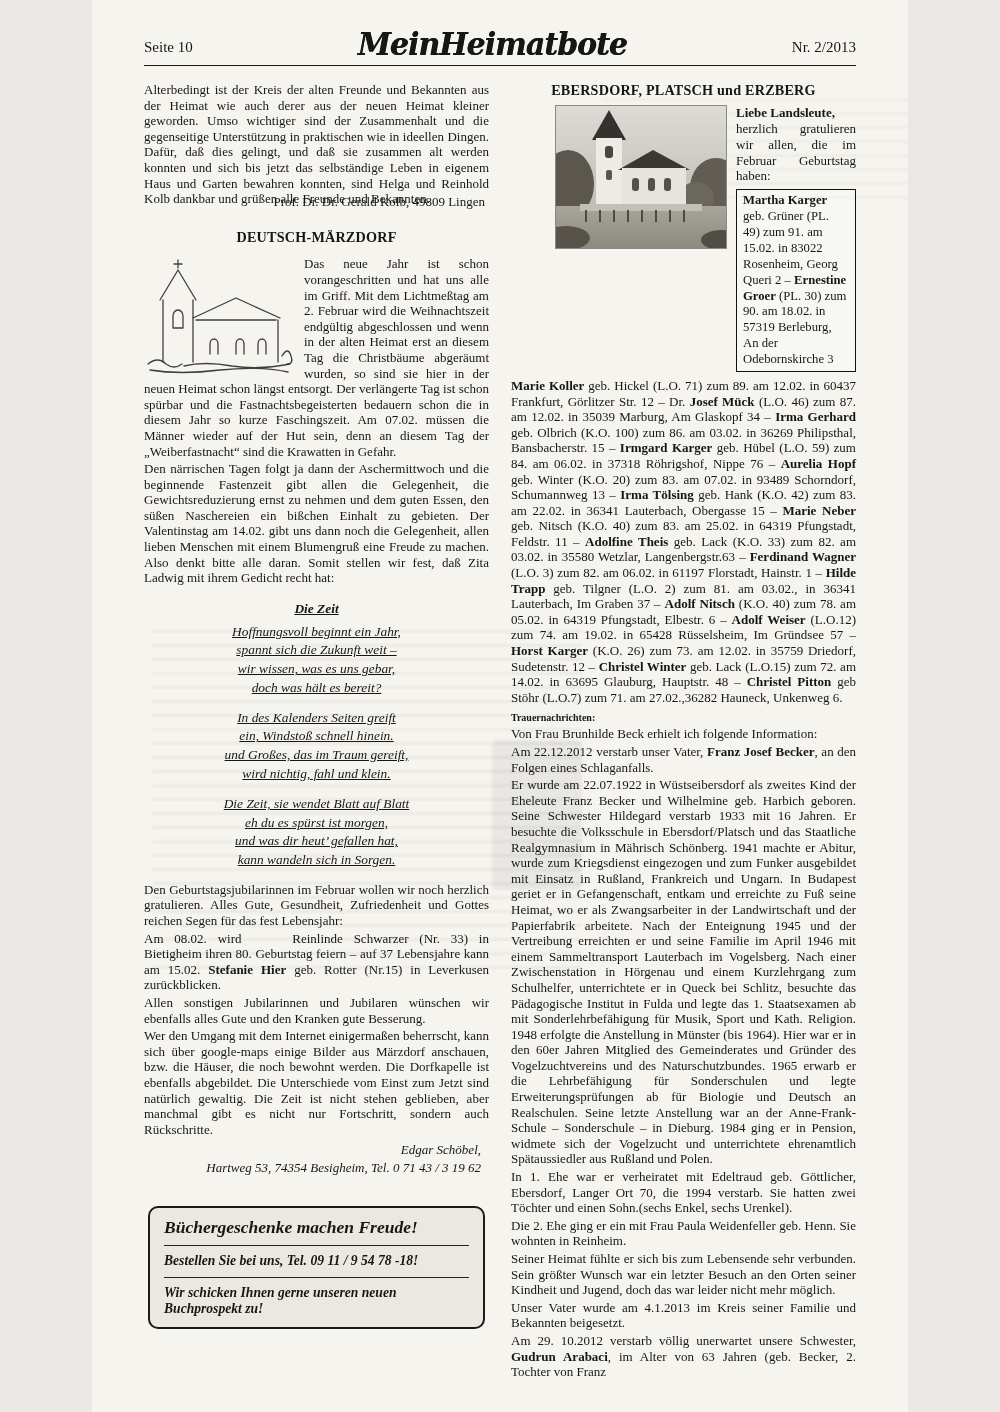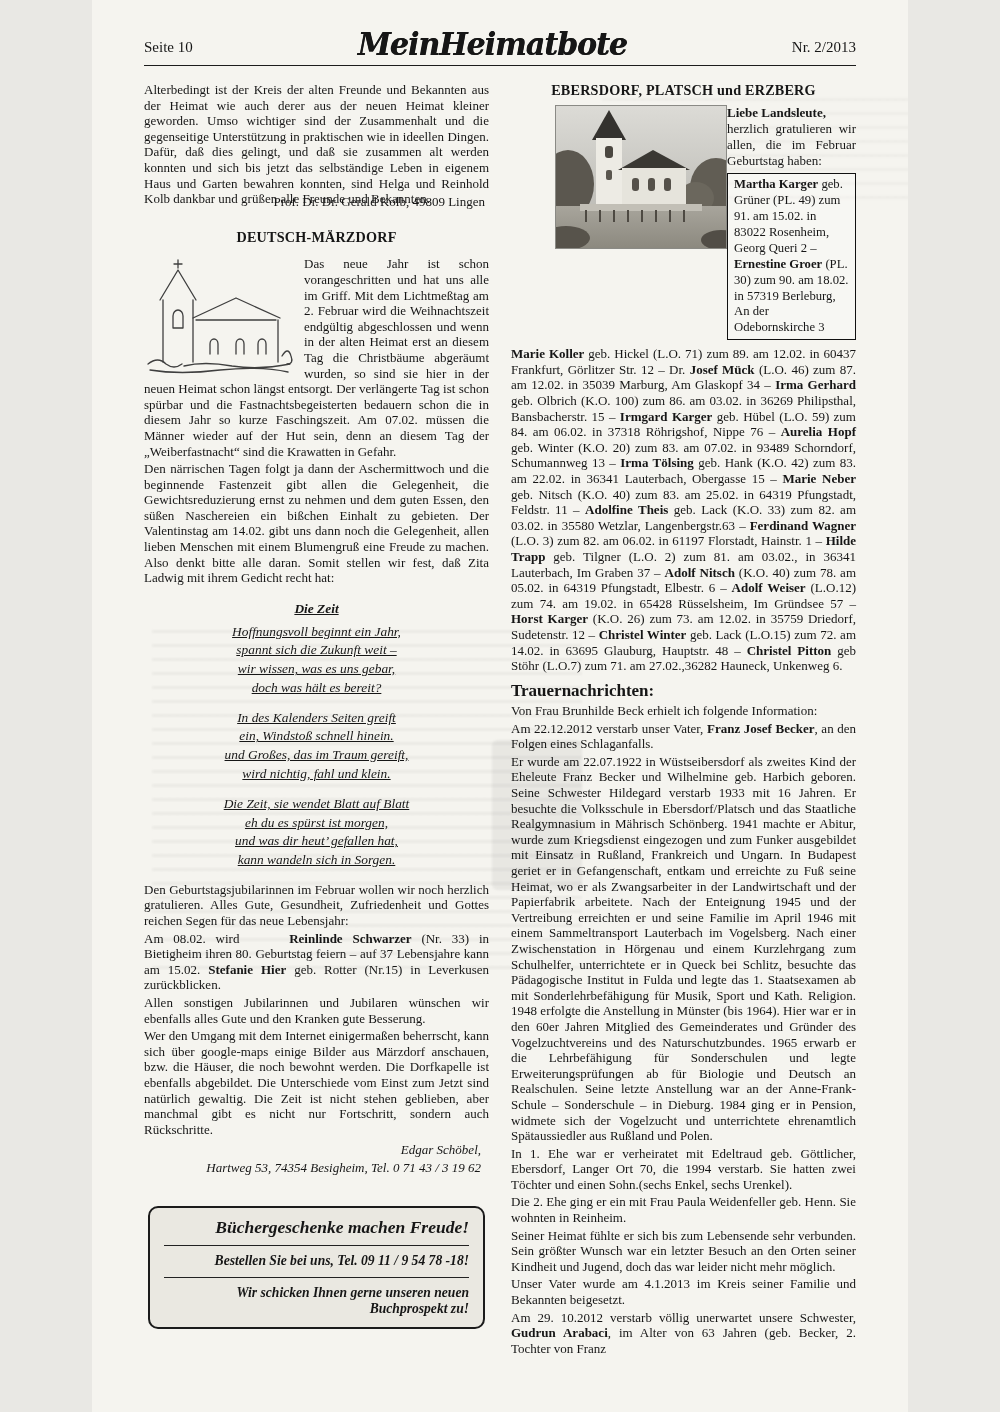--- a/index.html
+++ b/index.html
@@ -24,31 +24,31 @@
   h2{font-size:14.2px;font-weight:bold;text-align:center;margin:0;letter-spacing:0.2px;}
   .h-left{margin:20px 0 10px;}
   .h-right{margin:0 0 6px;}
   .sig-line{text-align:right;margin:-15px 4px 6px 0;}
   .sketch{float:left;margin:2px 10px 2px 0;}
   .poem{clear:both;text-align:center;font-style:italic;font-size:13.4px;line-height:1.4;margin:14px 0 12px;text-decoration:underline;}
   .poem-title{font-weight:bold;margin-bottom:4px;}
   .stanza{white-space:pre-line;margin-bottom:11px;}
   .sig-block{font-style:italic;text-align:right;white-space:pre-line;margin:4px 8px 0 0;line-height:1.35;}
   .books-box{margin:30px 4px 0;border:2.2px solid #1b1b1b;border-radius:10px;background:#eae8e1;
-             text-align:right;padding:9px 14px 10px;font-style:italic;font-weight:bold;}
+             text-align:left;padding:9px 14px 10px;font-style:italic;font-weight:bold;}
   .bb-title{font-size:17.5px;}
   .bb-rule{border-top:1.4px solid #222;margin:7px 0;}
   .bb-line{font-size:13.6px;}
-  .photo-row{display:flex;margin:2px 0 6px;padding-left:44px;}
+  .photo-row{display:flex;gap:9px;margin:2px 0 6px;padding-left:44px;}
   .photo{flex:none;border:1px solid #8a8a85;}
   .photo-side{flex:1;font-size:13px;line-height:1.22;}
   .bold{font-weight:bold;}
   .karger-box{border:1.6px solid #111;padding:3px 6px;margin-top:5px;font-size:12.7px;
               line-height:1.25;text-align:left;background:rgba(255,255,255,0.25);}
-  .trauer-head{font-size:17px;margin:7px 0 2px;}
+  .trauer-head{font-size:10px;margin:7px 0 2px;}
   .greeting-text{text-align:justify;}
 </style>
 </head>
 <body>
 
 <div class="page">
   <div class="bleed bleed1"></div>
   <div class="bleed bleed2"></div>
   <div class="bleed bleed3"></div>
 
@@ -98,22 +98,22 @@
           <div class="stanza">In des Kalenders Seiten greift
 ein, Windstoß schnell hinein.
 und Großes, das im Traum gereift,
 wird nichtig, fahl und klein.</div>
           <div class="stanza">Die Zeit, sie wendet Blatt auf Blatt
 eh du es spürst ist morgen,
 und was dir heut’ gefallen hat,
 kann wandeln sich in Sorgen.</div>
         </div>
 
-        <p class="just">Den Geburtstagsjubilarinnen im Februar wollen wir noch herzlich gratulieren. Alles Gute, Gesundheit, Zufriedenheit und Gottes reichen Segen für das neue Lebensjahr:</p>
-        <p class="just"><span>Am 08.02. wird </span><span style="font-weight: bold; padding-left: 40px;">Reinlinde Schwarzer</span><span> (Nr. 33) in Bietigheim ihren 80. Geburtstag feiern – auf 37 Lebensjahre kann am 15.02. </span><span style="font-weight: bold;">Stefanie Hier</span><span> geb. Rotter (Nr.15) in Leverkusen zurückblicken.</span></p>
+        <p class="just">Den Geburtstagsjubilarinnen im Februar wollen wir noch herzlich gratulieren. Alles Gute, Gesundheit, Zufriedenheit und Gottes reichen Segen für das fest Lebensjahr:</p>
+        <p class="just"><span>Am 08.02. wird </span><span style="font-weight: normal; padding-left: 40px;">Reinlinde Schwarzer</span><span> (Nr. 33) in Bietigheim ihren 80. Geburtstag feiern – auf 37 Lebensjahre kann am 15.02. </span><span style="font-weight: bold;">Stefanie Hier</span><span> geb. Rotter (Nr.15) in Leverkusen zurückblicken.</span></p>
         <p class="just">Allen sonstigen Jubilarinnen und Jubilaren wünschen wir ebenfalls alles Gute und den Kranken gute Besserung.</p>
         <p class="just">Wer den Umgang mit dem Internet einigermaßen beherrscht, kann sich über google-maps einige Bilder aus Märzdorf anschauen, bzw. die Häuser, die noch bewohnt werden. Die Dorfkapelle ist ebenfalls abgebildet. Die Unterschiede vom Einst zum Jetzt sind natürlich gewaltig. Die Zeit ist nicht stehen geblieben, aber manchmal gibt es nicht nur Fortschritt, sondern auch Rückschritte.</p>
 
         <div class="sig-block">Edgar Schöbel,
 Hartweg 53, 74354 Besigheim, Tel. 0 71 43 / 3 19 62</div>
 
         <div class="books-box">
           <div class="bb-title">Büchergeschenke machen Freude!</div>
           <div class="bb-rule"></div>
           <div class="bb-line">Bestellen Sie bei uns, Tel. 09 11 / 9 54 78 -18!</div>

